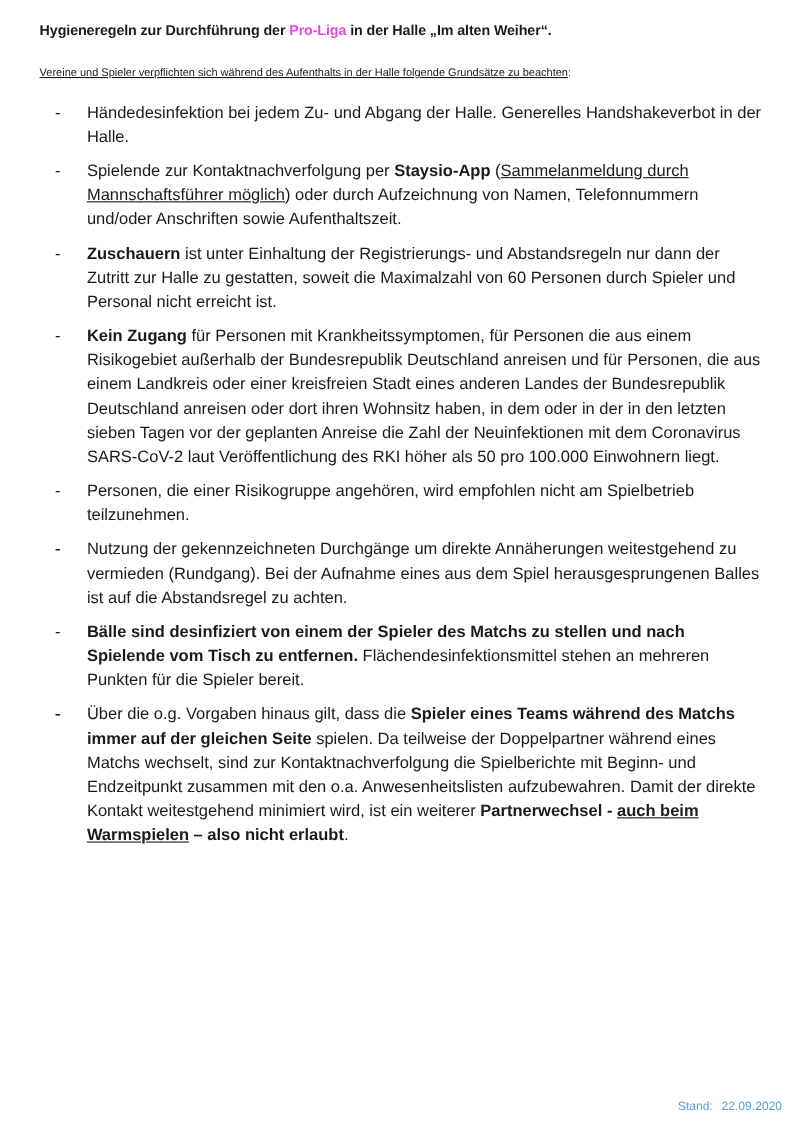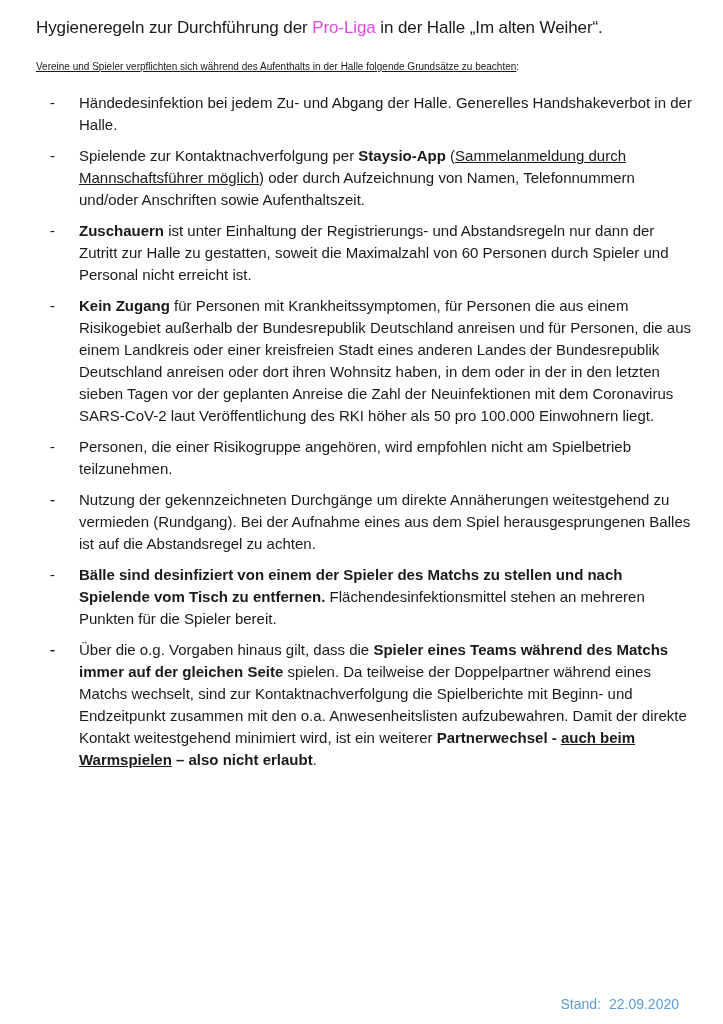--- a/index.html
+++ b/index.html
@@ -13,22 +13,22 @@
     position: relative;
     overflow: hidden;
     font-family: "Liberation Sans", sans-serif;
     color: #1a1a1a;
     -webkit-font-smoothing: antialiased;
   }
   .doc {
     padding: 16px 30px 0 36px;
   }
   .title {
-    font-size: 17px;
-    font-weight: 400;
+    font-size: 13px;
+    font-weight: 700;
     line-height: 24px;
     margin: 0 0 15px 0;
     letter-spacing: -0.1px;
   }
   .title .highlight {
     
   }
   .intro {
     font-size: 10px;
     line-height: 23px;
@@ -48,23 +48,23 @@
     font-size: 15px;
     line-height: 22px;
   }
   li.rule .marker {
     position: absolute;
     left: 0;
     top: 0;
   }
   .footer {
     position: absolute;
-    right: 44px;
+    right: 12px;
     bottom: 12px;
-    font-size: 14px;
+    font-size: 11px;
     font-family: "Liberation Sans", sans-serif;
     margin-left: 40px;
   }
   .footer .date { margin-left: 8px; }
 </style>
 </head>
 <body>
 
 <div class="doc">
 

